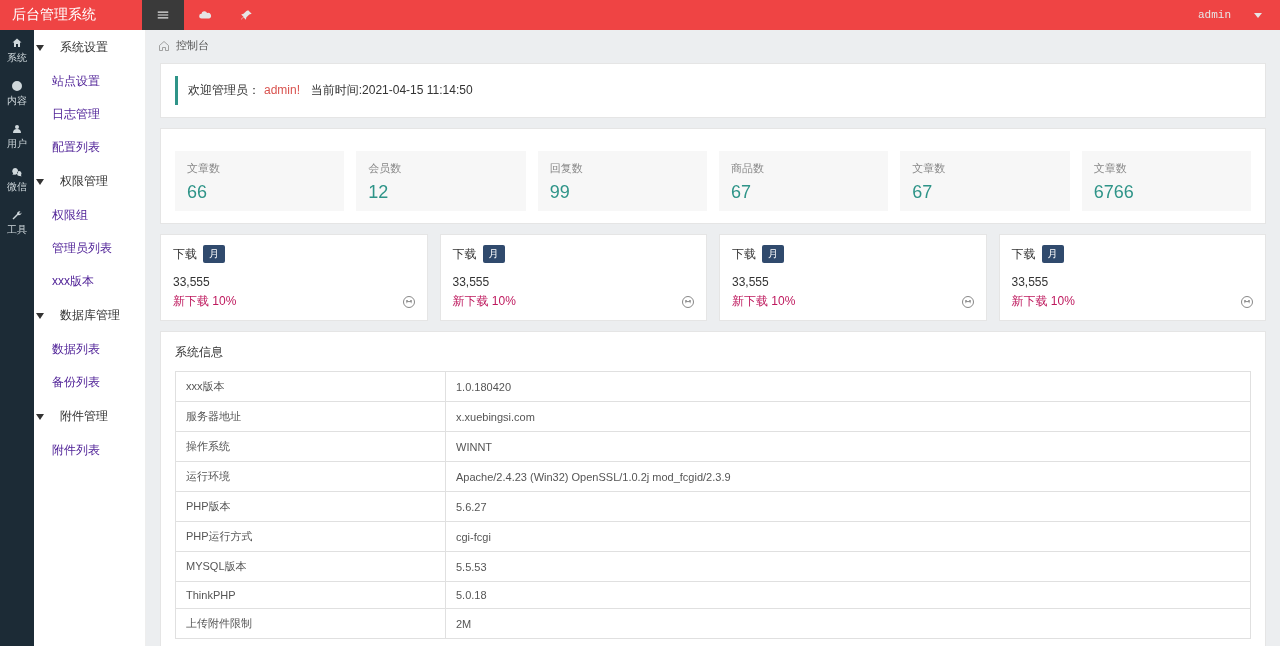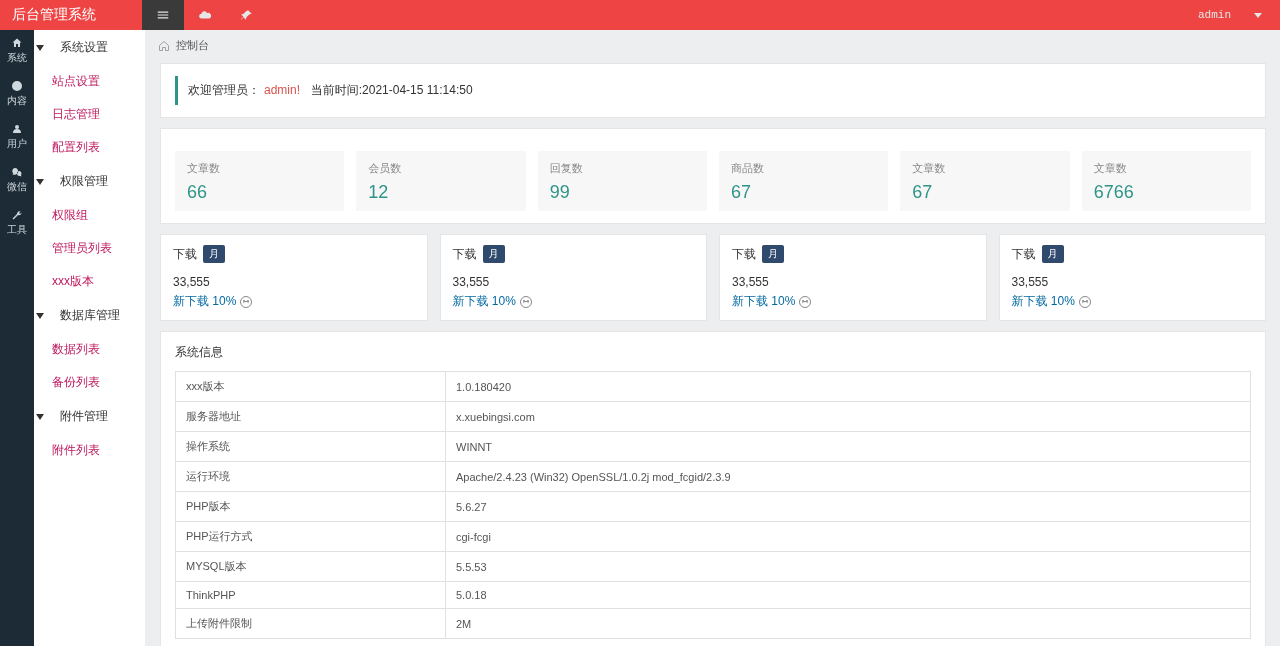--- a/index.html
+++ b/index.html
@@ -17,21 +17,21 @@
 
 .shell { display: flex; height: calc(100vh - 30px); }
 
 .iconbar { width: 34px; background: #1c2b36; display: flex; flex-direction: column; }
 .icon-item { display: flex; flex-direction: column; align-items: center; justify-content: center; color: #cfd8dc; padding: 7px 0 8px; cursor: pointer; font-size: 10px; gap: 2px; }
 .icon-item svg { width: 12px; height: 12px; fill: currentColor; }
 
 .menucol { width: 112px; background: #fff; border-right: 1px solid #eee; }
 .mgrp-h { padding: 9px 8px 9px 26px; color: #333; position: relative; cursor: pointer; }
 .mgrp-h::before { content: ""; position: absolute; left: 2px; top: 50%; transform: translateY(-50%); width: 0; height: 0; border-left: 4px solid transparent; border-right: 4px solid transparent; border-top: 6px solid #333; }
-.mitem { padding: 8px 8px 8px 18px; color: #be185d; cursor: pointer; }
+.mitem { padding: 8px 8px 8px 18px; color: #4c1d95; cursor: pointer; }
 
 .content { flex: 1; overflow-y: auto; background: #eceef0; }
 .crumb { padding: 8px 12px 6px 12px; display: flex; align-items: center; gap: 6px; color: #555; font-size: 11px; background: #eceef0; }
 .crumb svg { width: 12px; height: 12px; fill: none; stroke: #888; stroke-width: 1.5; }
 
 .inner { padding: 4px 14px 14px 14px; }
 .panel { background: #fff; border: 1px solid #e5e5e5; padding: 12px 14px; margin-bottom: 10px; }
 
 .welcome { border-left: 3px solid #2e9488; padding: 6px 10px; background: #fff; }
 .welcome .un { color: #d9534f; margin: 0 4px; }
@@ -39,21 +39,21 @@
 .stats-cards { display: flex; gap: 12px; margin-top: 10px; }
 .stat { flex: 1; background: #f7f7f7; padding: 10px 12px 8px; }
 .stat .lbl { color: #888; font-size: 11px; }
 .stat .val { color: #2e9488; font-size: 18px; font-weight: 500; margin-top: 6px; }
 
 .dl-row { display: flex; gap: 12px; margin-bottom: 10px; }
 .dl { flex: 1; background: #fff; border: 1px solid #e5e5e5; padding: 10px 12px; }
 .dl-h { display: flex; align-items: center; gap: 6px; font-size: 12px; color: #333; }
 .badge { background: #304a6d; color: #fff; font-size: 10px; padding: 2px 6px; border-radius: 2px; }
 .dl-v { margin-top: 12px; font-size: 12px; color: #333; }
-.dl-f { margin-top: 4px; font-size: 12px; color: #0369a1; display: flex; align-items: center; gap: 4px; }
+.dl-f { margin-top: 4px; font-size: 12px; color: #be185d; display: flex; align-items: center; gap: 4px; justify-content: space-between; }
 .face { width: 12px; height: 12px; border: 1px solid #888; border-radius: 50%; position: relative; display: inline-block; }
 .face::before { content: ""; position: absolute; left: 2px; top: 3px; width: 2px; height: 2px; background: #888; border-radius: 50%; box-shadow: 4px 0 0 #888; }
 .face::after { content: ""; position: absolute; left: 2px; right: 2px; bottom: 2px; height: 3px; border: 1px solid #888; border-bottom: none; border-left: none; border-right: none; border-radius: 4px 4px 0 0; }
 
 table.info { width: 100%; border-collapse: collapse; margin-top: 10px; }
 table.info td { border: 1px solid #e0e0e0; padding: 7px 10px; font-size: 11px; color: #555; }
 table.info td:first-child { width: 270px; }
 
 .section-title { font-size: 12px; color: #333; }
 

